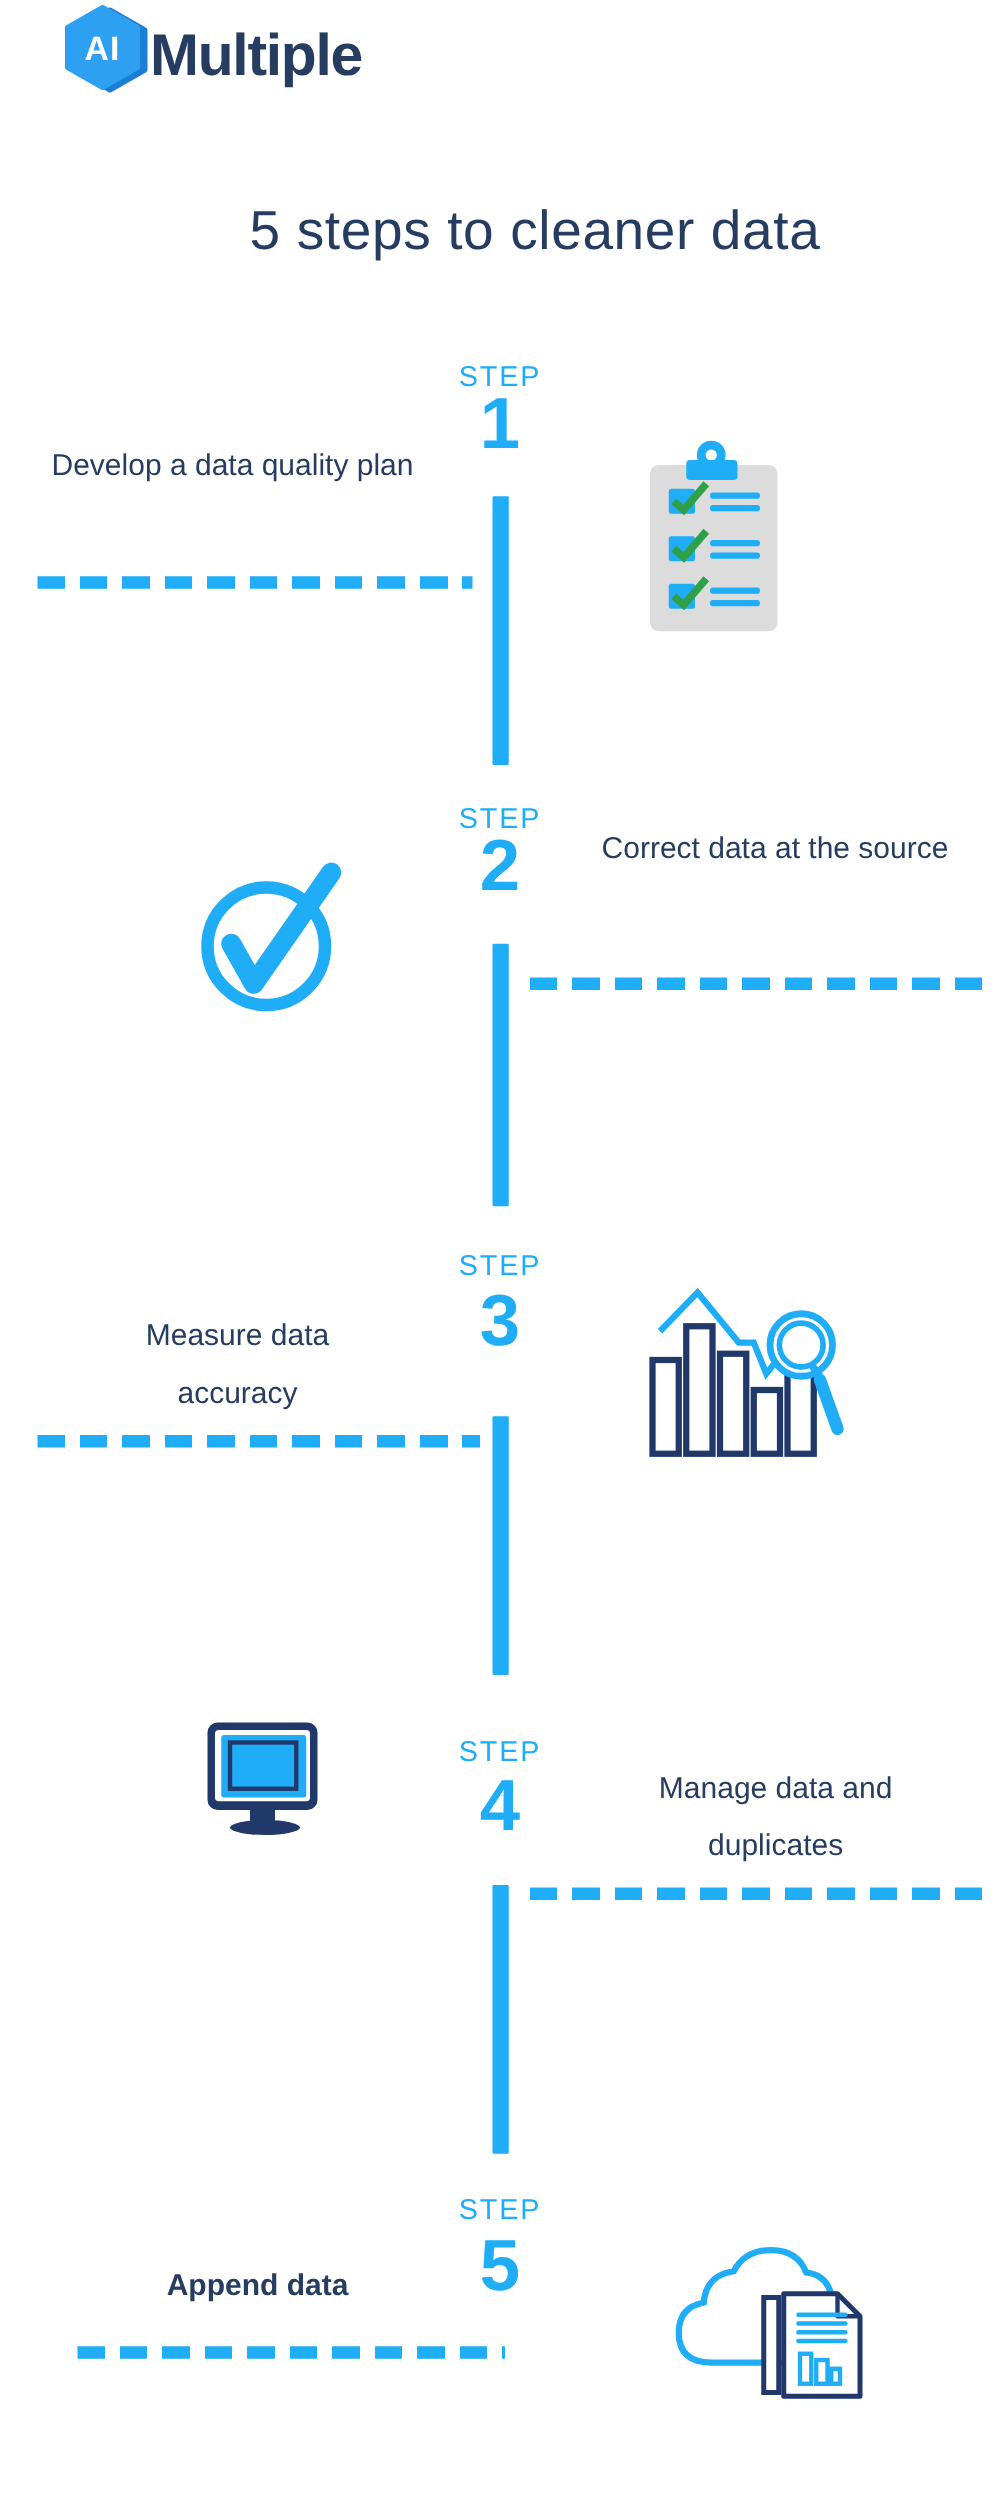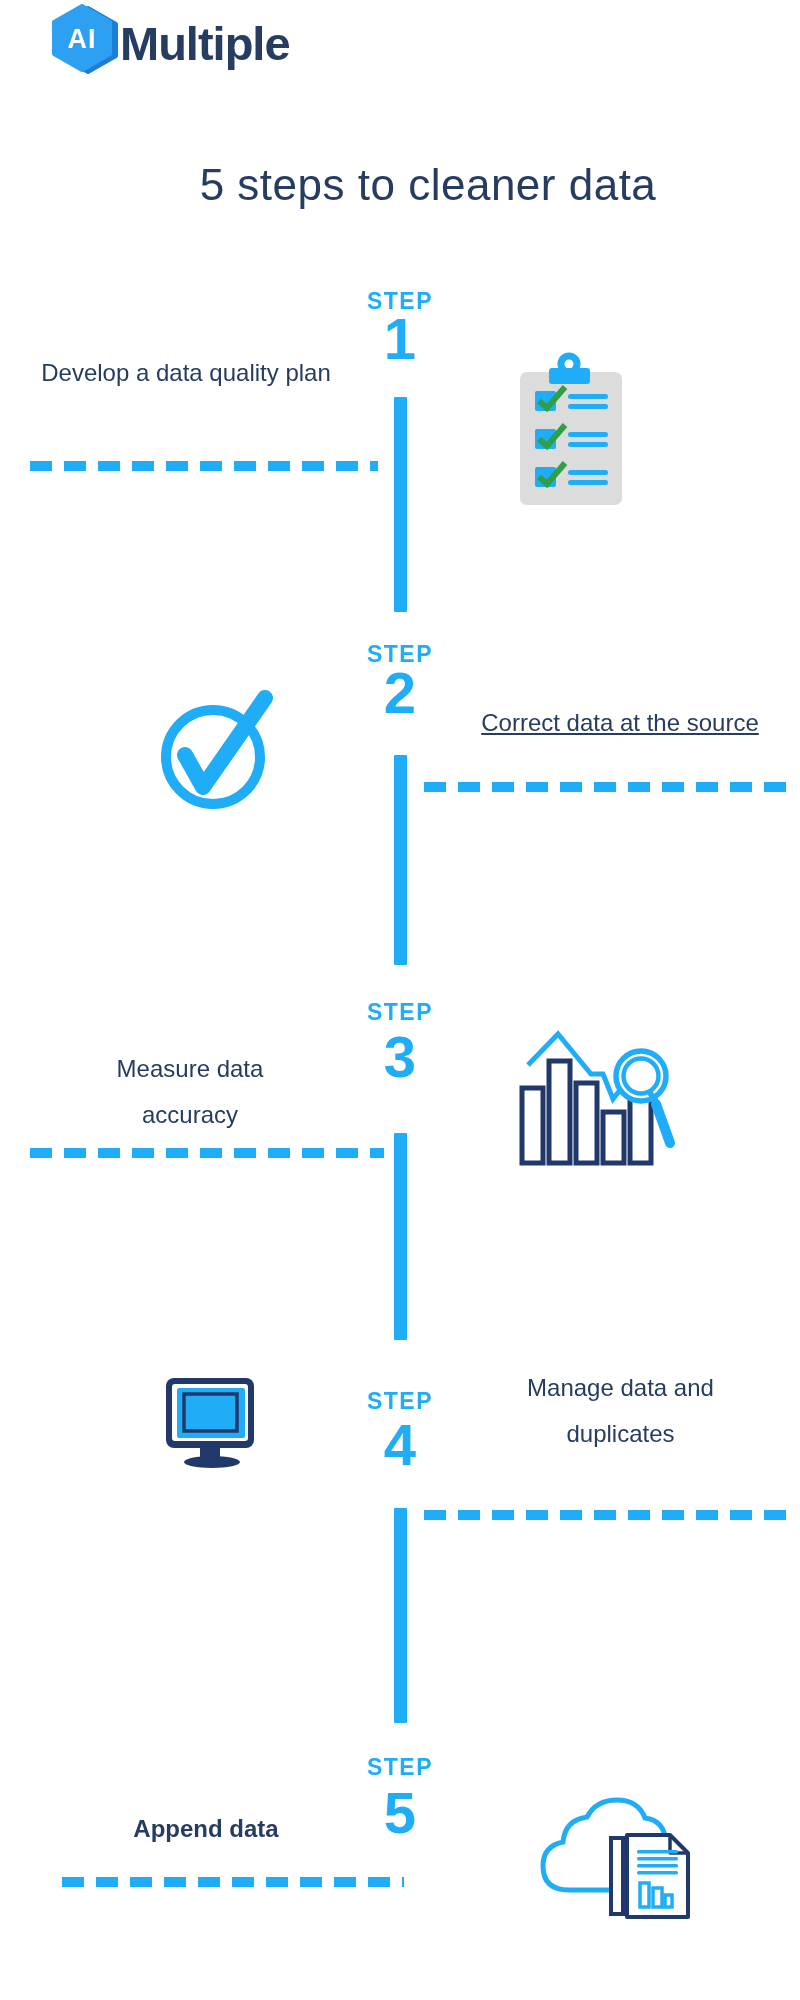--- a/index.html
+++ b/index.html
@@ -21,21 +21,21 @@
     text-align:center;font-size:44px;font-weight:400;
     color:var(--navy-text);letter-spacing:0.5px;padding-left:28px;
   }
   
   .tbar{
     position:absolute;left:394px;width:13px;
     background:var(--accent-blue);border-radius:1px;
   }
   .step-label{
     position:absolute;left:320px;width:160px;text-align:center;
-    color:var(--accent-blue);font-size:23px;font-weight:bold;letter-spacing:1.5px;
+    color:var(--accent-blue);font-size:23px;font-weight:normal;letter-spacing:1.5px;
   }
   .step-number{
     position:absolute;left:320px;width:160px;text-align:center;
     color:var(--accent-blue);font-size:58px;font-weight:bold;line-height:58px;
   }
   .step-text{
     position:absolute;text-align:center;
     color:var(--navy-text);font-size:24px;line-height:46px;font-weight:400;
   }
   .dash{
@@ -94,21 +94,21 @@
   <rect class="f-acc" x="65" y="92" width="40" height="5" rx="2.5"></rect>
 
   <rect class="f-acc" x="32" y="117" width="21" height="20" rx="2"></rect>
   <path class="s-green" d="M36 127 L44 134 L62 113" stroke-width="6"></path>
   <rect class="f-acc" x="65" y="120" width="40" height="5" rx="2.5"></rect>
   <rect class="f-acc" x="65" y="130" width="40" height="5" rx="2.5"></rect>
 </svg>
 
 <div class="step-label" style="top:641px;">STEP</div>
 <div class="step-number" style="top:664px;">2</div>
-<div class="step-text" style="left:450px;top:700px;width:340px;text-decoration:underline;">Correct data at the source</div>
+<div class="step-text" style="left:450px;top:656px;width:340px;">Correct data at the source</div>
 <div class="dash" style="left:424px;top:782px;width:367px;"></div>
 
 <svg class="abs" style="left:152px;top:686px;" width="125" height="125" viewBox="0 0 125 125">
   <circle class="s-acc" cx="61" cy="71" r="47" stroke-width="10"></circle>
   <path class="s-acc" d="M33 69 L51 101 L113 12" stroke-width="16" stroke-linecap="round" stroke-linejoin="round"></path>
 </svg>
 
 <div class="step-label" style="top:999px;">STEP</div>
 <div class="step-number" style="top:1028px;">3</div>
 <div class="step-text" style="left:72px;top:1046px;width:236px;">Measure data accuracy</div>
@@ -122,21 +122,21 @@
   <rect class="s-navy f-white" x="91" y="87" width="21" height="51" stroke-width="5"></rect>
   <rect class="s-navy f-white" x="118" y="73" width="21" height="65" stroke-width="5"></rect>
   <circle class="s-acc" cx="129" cy="51" r="25" stroke-width="5.5" style="fill:#fff;"></circle>
   <circle class="s-acc" cx="129" cy="51" r="17.5" stroke-width="4.5"></circle>
   <line class="s-acc" x1="138" y1="68" x2="144" y2="76" stroke-width="6"></line>
   <line class="s-acc" x1="144" y1="79" x2="158" y2="118" stroke-width="10" stroke-linecap="round"></line>
 </svg>
 
 <div class="step-label" style="top:1388px;">STEP</div>
 <div class="step-number" style="top:1416px;">4</div>
-<div class="step-text" style="left:478px;top:1365px;width:285px;">Manage data and duplicates</div>
+<div class="step-text" style="left:478px;top:1408px;width:285px;">Manage data and duplicates</div>
 <div class="dash" style="left:424px;top:1510px;width:367px;"></div>
 
 <svg class="abs" style="left:160px;top:1372px;" width="100" height="100" viewBox="0 0 100 100">
   <ellipse class="f-navy" cx="52" cy="90" rx="28" ry="6"></ellipse>
   <rect class="f-navy" x="40" y="72" width="20" height="14"></rect>
   <rect class="f-navy" x="6" y="6" width="88" height="70" rx="8"></rect>
   <rect class="f-white" x="12" y="12" width="76" height="57" rx="3"></rect>
   <rect class="f-acc" x="17" y="16" width="68" height="50" rx="2"></rect>
   <rect class="s-navy no-fill" x="24" y="22" width="53" height="37" stroke-width="3.5"></rect>
 </svg>

